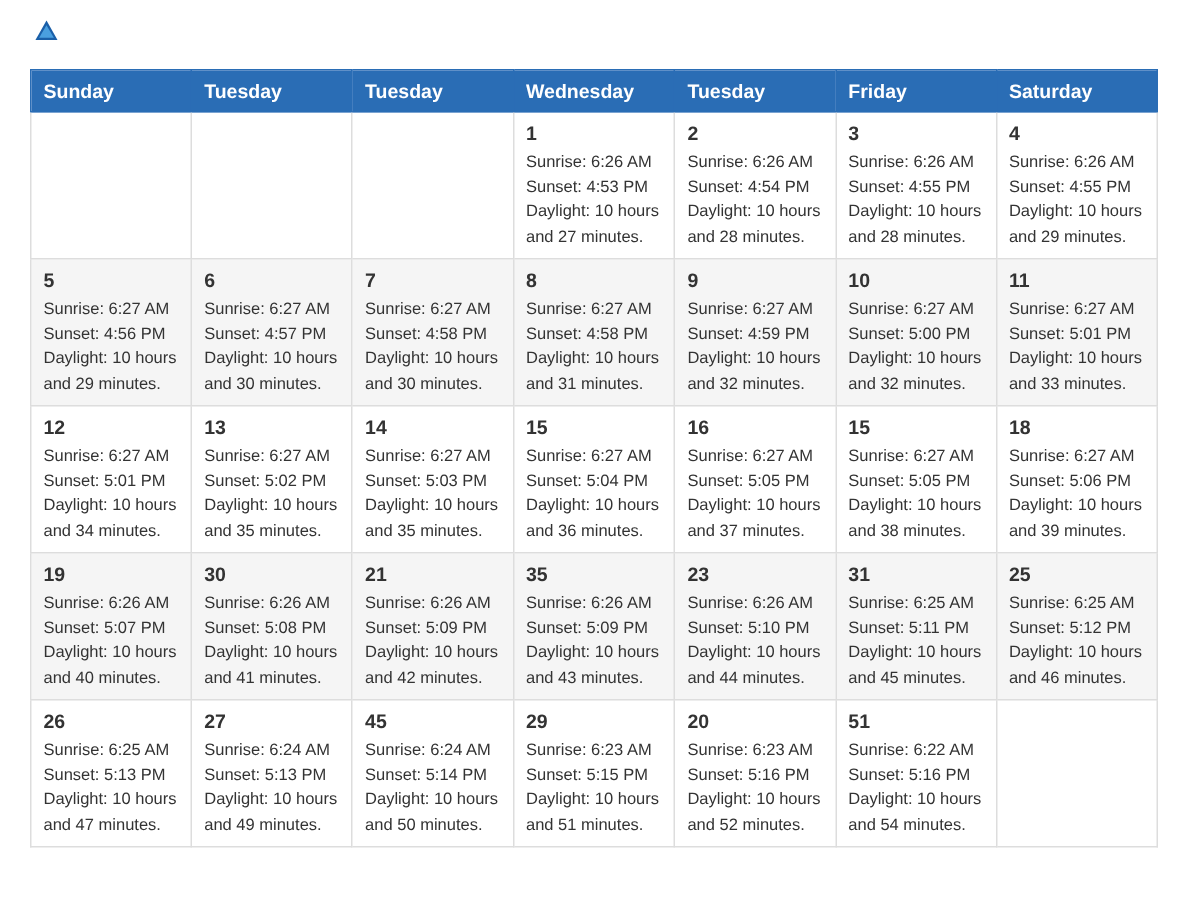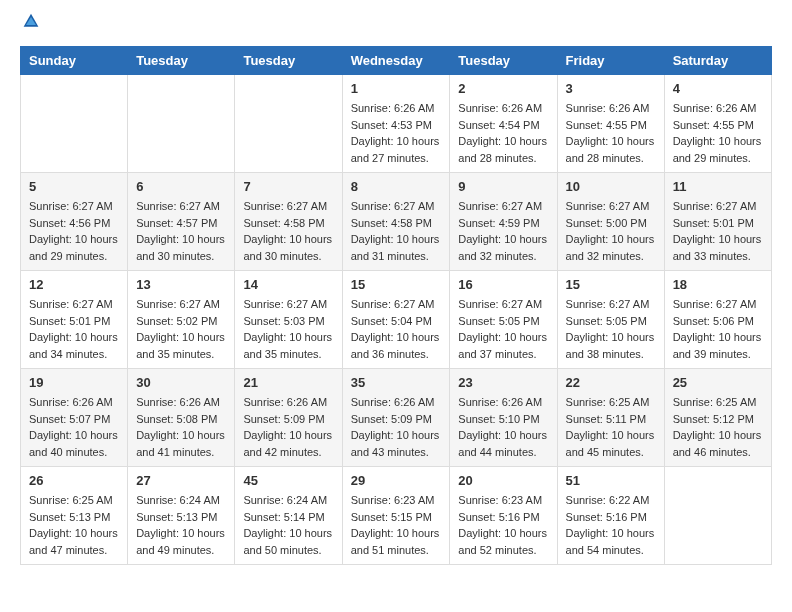--- a/index.html
+++ b/index.html
@@ -216,21 +216,21 @@
         </td>
         <td>
           <span class="day-num">35</span>
           <div class="day-info">Sunrise: 6:26 AM<br>Sunset: 5:09 PM<br>Daylight: 10 hours and 43 minutes.</div>
         </td>
         <td>
           <span class="day-num">23</span>
           <div class="day-info">Sunrise: 6:26 AM<br>Sunset: 5:10 PM<br>Daylight: 10 hours and 44 minutes.</div>
         </td>
         <td>
-          <span class="day-num">22</span>
+          <span class="day-num">31</span>
           <div class="day-info">Sunrise: 6:25 AM<br>Sunset: 5:11 PM<br>Daylight: 10 hours and 45 minutes.</div>
         </td>
         <td>
           <span class="day-num">25</span>
           <div class="day-info">Sunrise: 6:25 AM<br>Sunset: 5:12 PM<br>Daylight: 10 hours and 46 minutes.</div>
         </td>
       </tr>
       <tr>
         <td>
           <span class="day-num">26</span>

